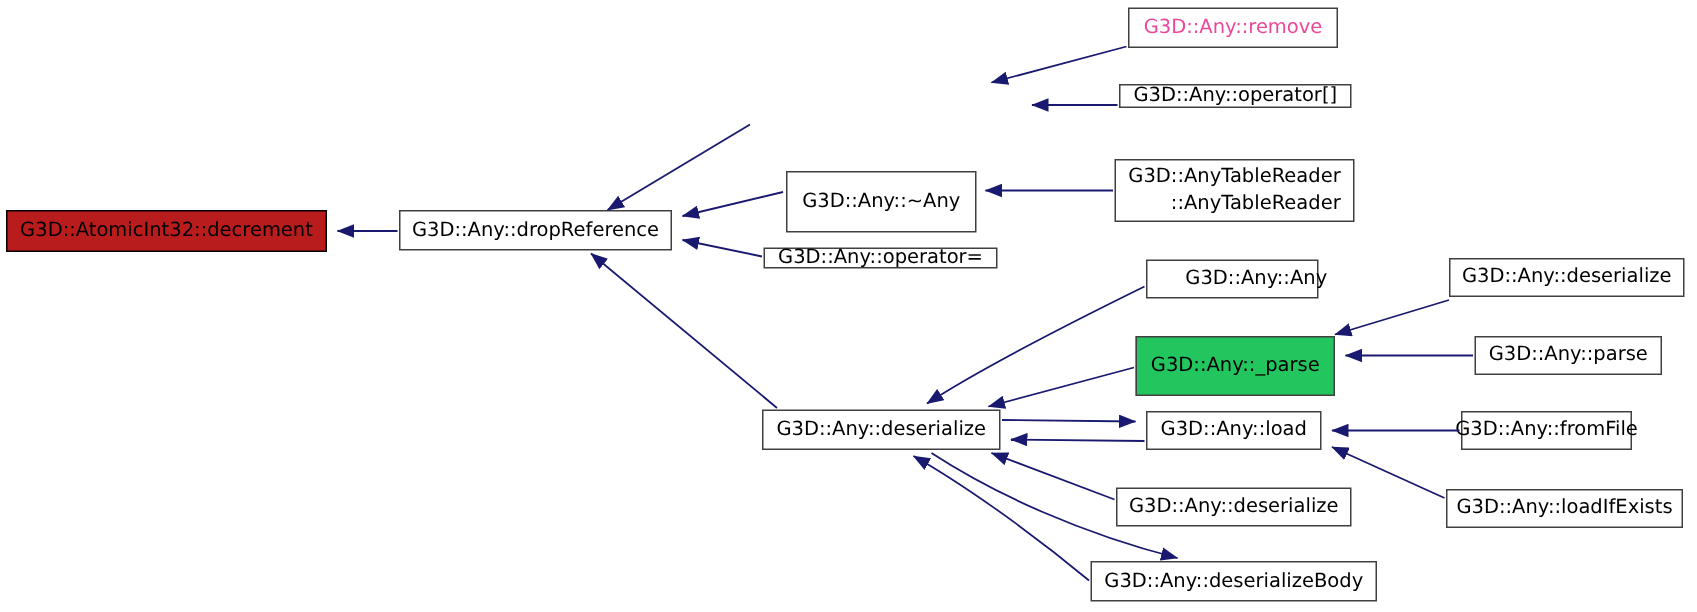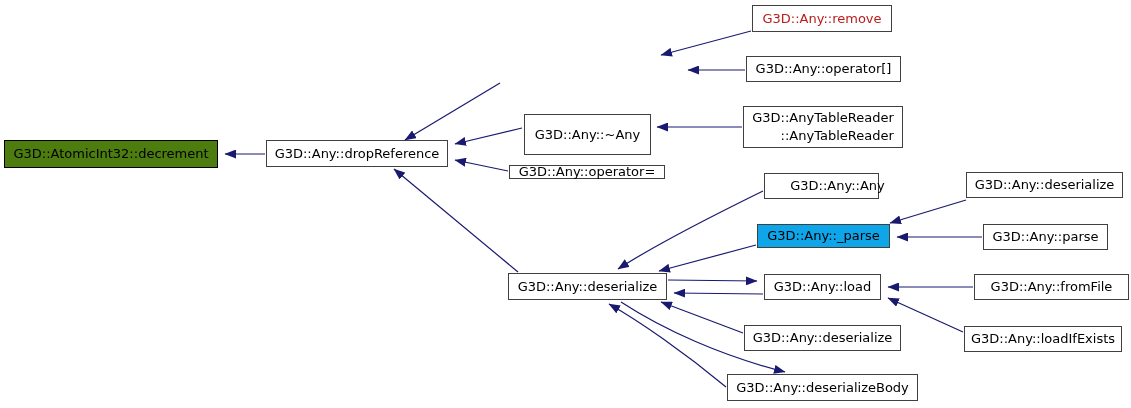--- a/index.html
+++ b/index.html
@@ -42,35 +42,35 @@
   }
   .edge-path {
     fill: none;
   }
 </style>
 </head>
 <body>
 
 <div class="canvas">
   <div class="node-layer">
-      <div class="node highlighted" style="left: 4px; top: 140px; width: 214px; height: 28px; background: #4d7c0f; border: 1.6px solid rgb(0, 0, 0); color: rgb(0, 0, 0);">G3D::AtomicInt32::decrement</div>
+      <div class="node highlighted" style="left: 4px; top: 140px; width: 214px; height: 28px; background: #b91c1c; border: 1.6px solid rgb(0, 0, 0); color: rgb(0, 0, 0);">G3D::AtomicInt32::decrement</div>
       <div class="node" style="left: 266px; top: 140px; width: 182px; height: 27px; background: rgb(255, 255, 255); border: 1.4px solid rgb(64, 64, 64); color: rgb(0, 0, 0);">G3D::Any::dropReference</div>
-      <div class="node" style="left: 752px; top: 5px; width: 140px; height: 27px; background: rgb(255, 255, 255); border: 1.4px solid rgb(64, 64, 64); color: #b91c1c;">G3D::Any::remove</div>
-      <div class="node" style="left: 746px; top: 56px; width: 155px; height: 26px; background: rgb(255, 255, 255); border: 1.4px solid rgb(64, 64, 64); color: rgb(0, 0, 0);">G3D::Any::operator[]</div>
+      <div class="node" style="left: 752px; top: 5px; width: 140px; height: 27px; background: rgb(255, 255, 255); border: 1.4px solid rgb(64, 64, 64); color: #ec4899;">G3D::Any::remove</div>
+      <div class="node" style="left: 746px; top: 56px; width: 155px; height: 16px; background: rgb(255, 255, 255); border: 1.4px solid rgb(64, 64, 64); color: rgb(0, 0, 0);">G3D::Any::operator[]</div>
       <div class="node" style="left: 524px; top: 114px; width: 127px; height: 41px; background: rgb(255, 255, 255); border: 1.4px solid rgb(64, 64, 64); color: rgb(0, 0, 0); text-align: center;">G3D::Any::~Any</div>
       <div class="node" style="left: 743px; top: 106px; width: 160px; height: 42px; background: rgb(255, 255, 255); border: 1.4px solid rgb(64, 64, 64); color: rgb(0, 0, 0); text-align: right;">G3D::AnyTableReader
 ::AnyTableReader</div>
       <div class="node" style="left: 509px; top: 165px; width: 156px; height: 14px; background: rgb(255, 255, 255); border: 1.4px solid rgb(64, 64, 64); color: rgb(0, 0, 0);">G3D::Any::operator=</div>
       <div class="node" style="left: 764px; top: 173px; width: 115px; height: 26px; background: rgb(255, 255, 255); border: 1.4px solid rgb(64, 64, 64); color: rgb(0, 0, 0); padding-left: 32px;">G3D::Any::Any</div>
-      <div class="node" style="left: 757px; top: 224px; width: 133px; height: 24px; background: #0ea5e9; border: 1.4px solid rgb(64, 64, 64); color: rgb(0, 0, 0);">G3D::Any::_parse</div>
+      <div class="node" style="left: 757px; top: 224px; width: 133px; height: 40px; background: #22c55e; border: 1.4px solid rgb(64, 64, 64); color: rgb(0, 0, 0);">G3D::Any::_parse</div>
       <div class="node" style="left: 966px; top: 172px; width: 157px; height: 26px; background: rgb(255, 255, 255); border: 1.4px solid rgb(64, 64, 64); color: rgb(0, 0, 0);">G3D::Any::deserialize</div>
       <div class="node" style="left: 983px; top: 224px; width: 125px; height: 26px; background: rgb(255, 255, 255); border: 1.4px solid rgb(64, 64, 64); color: rgb(0, 0, 0);">G3D::Any::parse</div>
       <div class="node" style="left: 508px; top: 273px; width: 159px; height: 27px; background: rgb(255, 255, 255); border: 1.4px solid rgb(64, 64, 64); color: rgb(0, 0, 0);">G3D::Any::deserialize</div>
       <div class="node" style="left: 764px; top: 274px; width: 117px; height: 26px; background: rgb(255, 255, 255); border: 1.4px solid rgb(64, 64, 64); color: rgb(0, 0, 0);">G3D::Any::load</div>
-      <div class="node" style="left: 974px; top: 274px; width: 155px; height: 26px; background: rgb(255, 255, 255); border: 1.4px solid rgb(64, 64, 64); color: rgb(0, 0, 0);">G3D::Any::fromFile</div>
+      <div class="node" style="left: 974px; top: 274px; width: 114px; height: 26px; background: rgb(255, 255, 255); border: 1.4px solid rgb(64, 64, 64); color: rgb(0, 0, 0);">G3D::Any::fromFile</div>
       <div class="node" style="left: 964px; top: 326px; width: 158px; height: 26px; background: rgb(255, 255, 255); border: 1.4px solid rgb(64, 64, 64); color: rgb(0, 0, 0);">G3D::Any::loadIfExists</div>
       <div class="node" style="left: 744px; top: 325px; width: 157px; height: 26px; background: rgb(255, 255, 255); border: 1.4px solid rgb(64, 64, 64); color: rgb(0, 0, 0);">G3D::Any::deserialize</div>
       <div class="node" style="left: 727px; top: 374px; width: 191px; height: 27px; background: rgb(255, 255, 255); border: 1.4px solid rgb(64, 64, 64); color: rgb(0, 0, 0);">G3D::Any::deserializeBody</div>
     </div>
   <svg class="edge-layer" width="1131" height="408" viewBox="0 0 1131 408" xmlns="http://www.w3.org/2000/svg">
     <defs>
       <marker id="arrowhead" markerWidth="12" markerHeight="9" refX="11" refY="4.5" orient="auto" markerUnits="userSpaceOnUse">
         <path d="M0,0 L11.5,4.5 L0,9 z" fill="#191970"></path>
       </marker>
     </defs>

